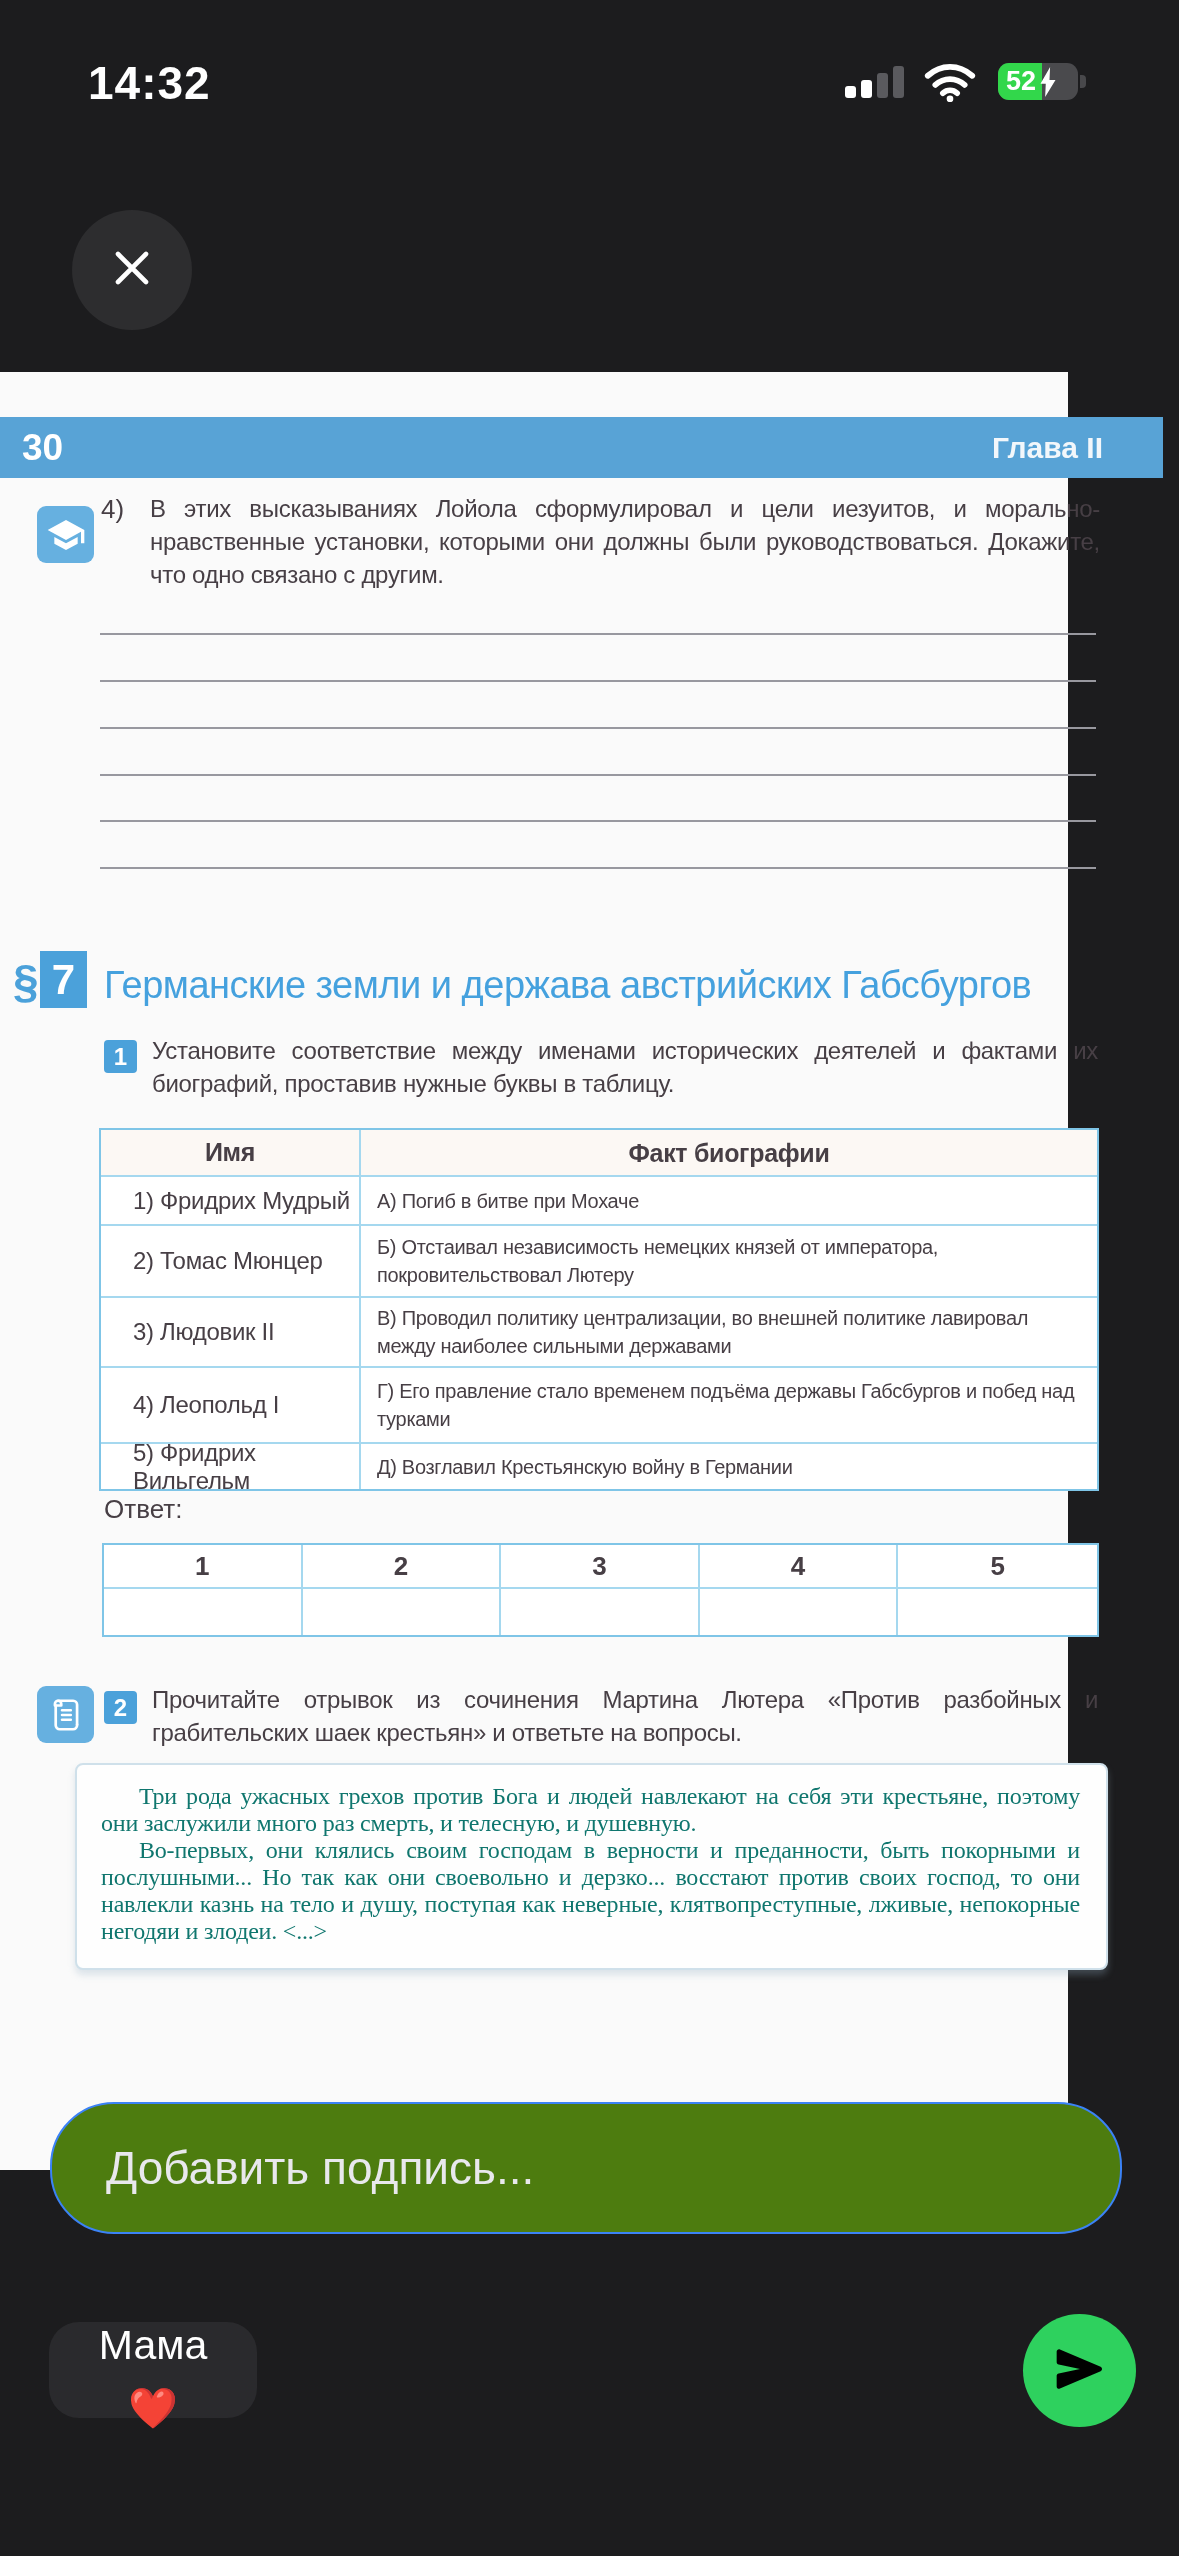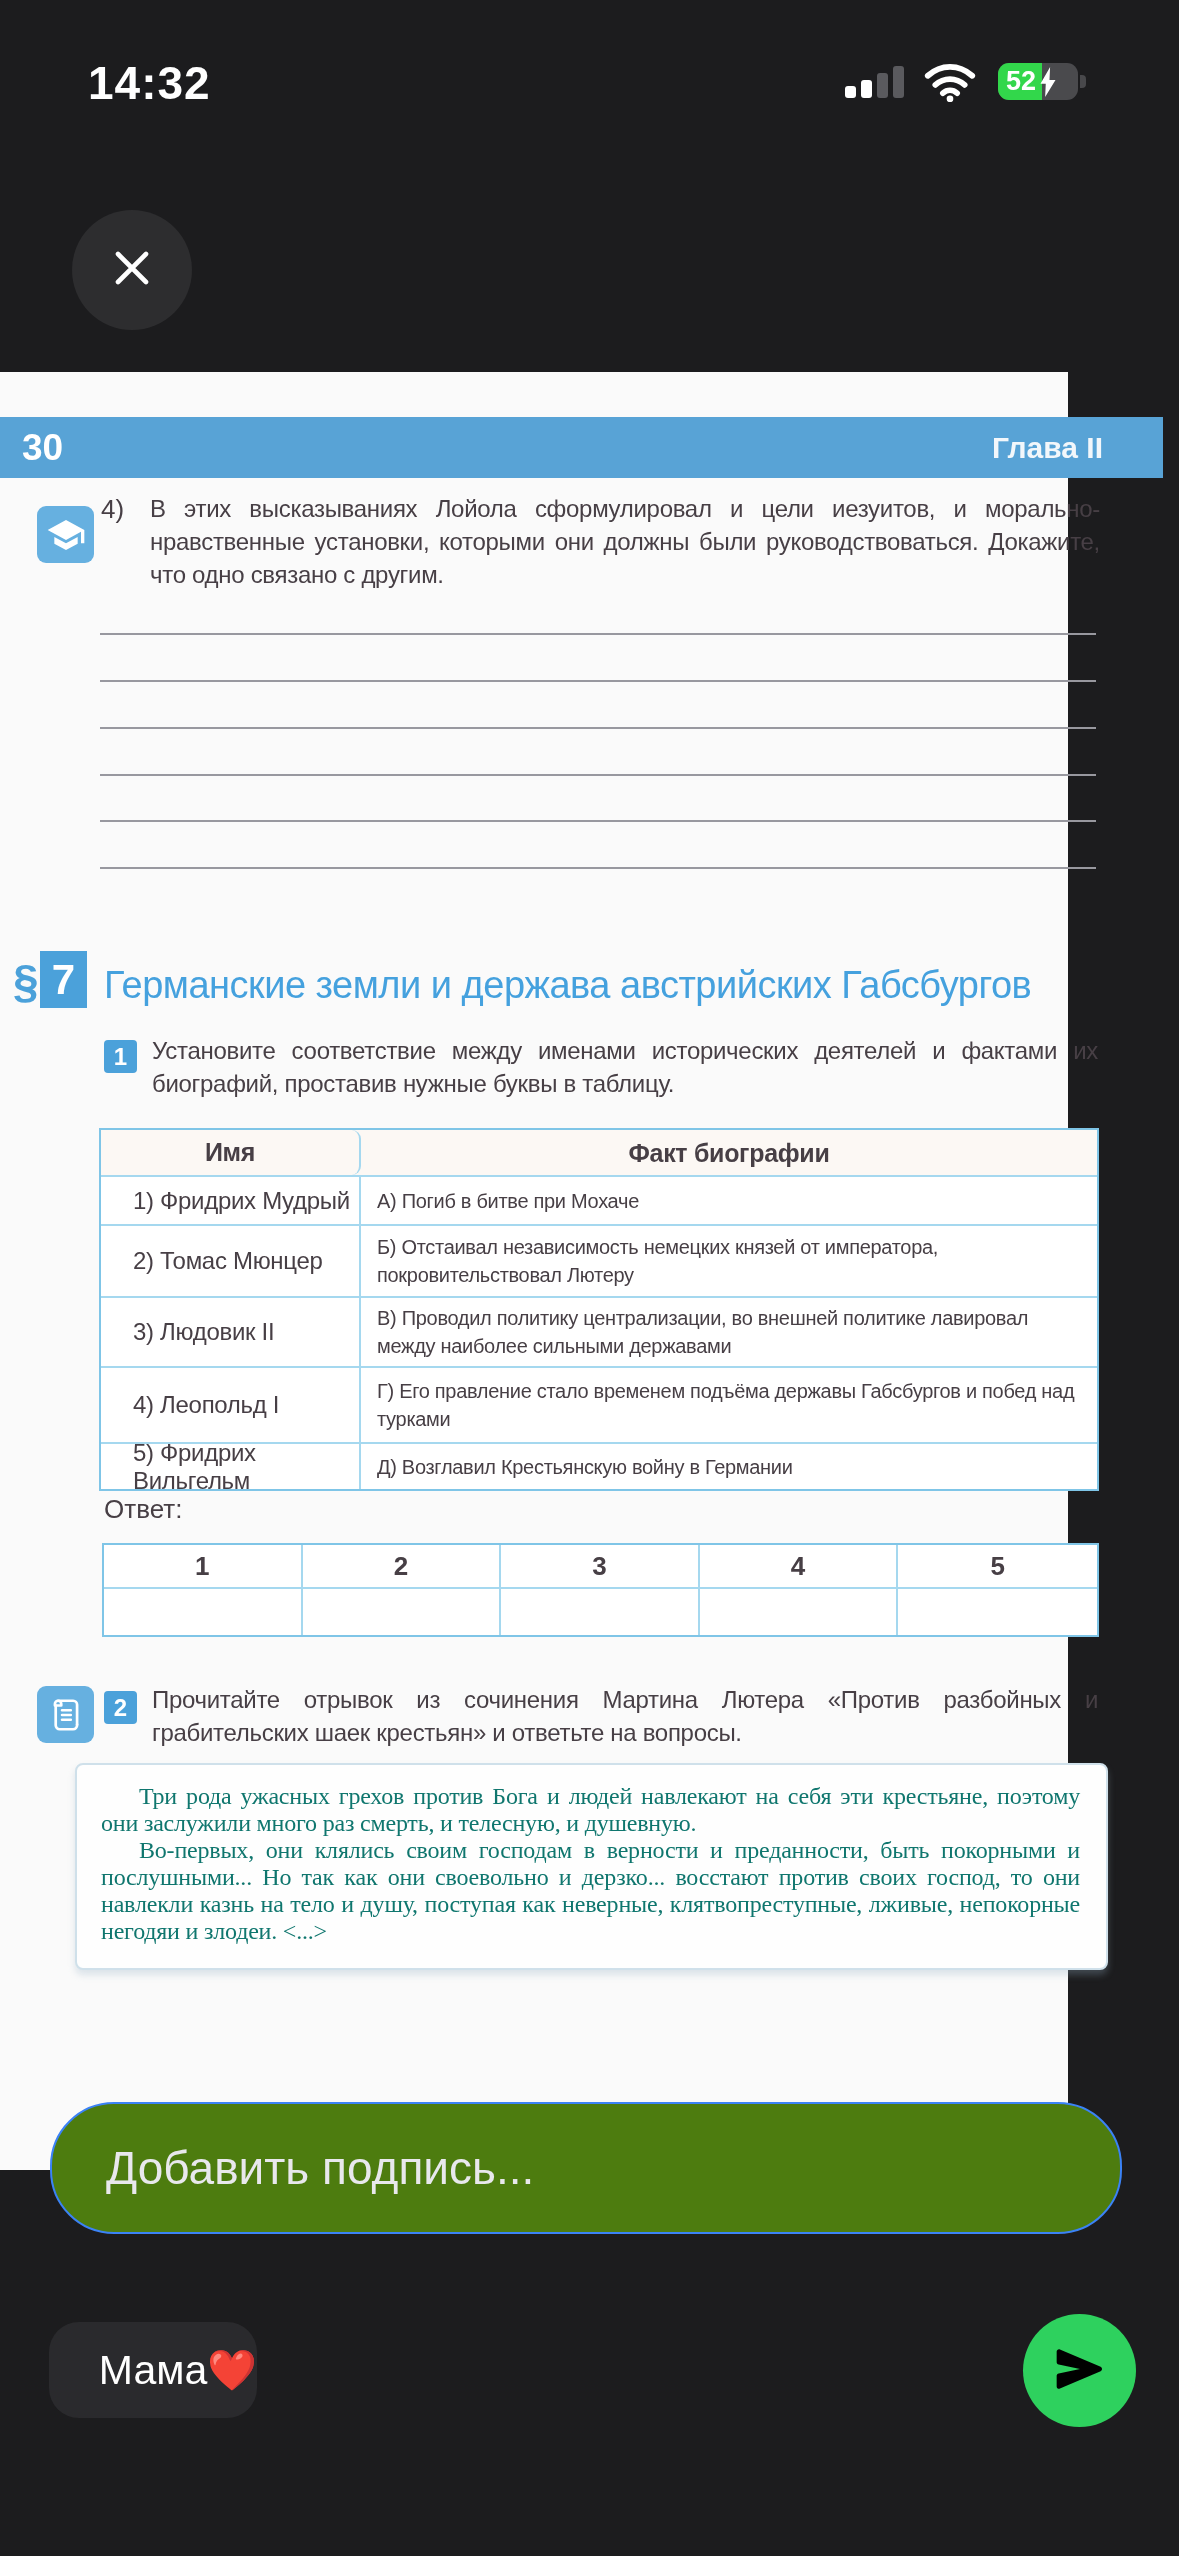--- a/index.html
+++ b/index.html
@@ -42,42 +42,42 @@
     display:flex;align-items:center;justify-content:center;font-size:42px;font-weight:700;color:#fff;}
   .sec-title{position:absolute;left:104px;top:592px;width:1060px;font-size:38px;font-weight:400;
     letter-spacing:-0.5px;color:#45a1de;}
   
   .mtable{position:absolute;left:99px;top:756px;width:1000px;border:2px solid #7fc5e7;box-sizing:border-box;background:#fff;}
   .mrow{display:flex;border-top:2px solid #a5d8ef;}
   .mrow.hd{border-top:none;background:#fcf8f4;}
   .mc1{width:260px;border-right:2px solid #a5d8ef;box-sizing:border-box;display:flex;align-items:center;
     padding-left:32px;font-size:24px;letter-spacing:-0.3px;}
   .mc2{flex:1;display:flex;align-items:center;padding:0 20px 0 16px;font-size:20px;line-height:28px;letter-spacing:-0.3px;}
-  .mrow.hd .mc1,.mrow.hd .mc2{justify-content:center;padding:0;font-weight:700;font-size:25px;border-radius:9px;}
+  .mrow.hd .mc1,.mrow.hd .mc2{justify-content:center;padding:0;font-weight:700;font-size:25px;}
   
   .ans-label{position:absolute;left:104px;top:1122px;font-size:26px;color:#473f45;}
   .atable{position:absolute;left:102px;top:1171px;width:997px;border:2px solid #7fc5e7;box-sizing:border-box;background:#fff;}
   .arow{display:flex;}
   .arow.hd{border-bottom:2px solid #a5d8ef;}
   .acell{width:199px;box-sizing:border-box;border-right:2px solid #a5d8ef;display:flex;align-items:center;justify-content:center;}
   .acell:last-child{border-right:none;}
   .arow.hd .acell{height:42px;font-size:26px;font-weight:700;}
   .arow.vals .acell{height:46px;font-size:26px;}
   
   .quote-box{position:absolute;left:75px;top:1391px;width:1033px;height:207px;box-sizing:border-box;
     background:#fefefe;border:2px solid #cfe0ea;border-radius:8px;overflow:hidden;
     box-shadow:0 5px 7px rgba(150,175,195,.30);padding:18px 26px 10px 24px;}
   .quote-box p{margin:0;font-family:"Liberation Serif",serif;font-size:24px;line-height:27px;
     text-align:justify;text-indent:38px;color:#0f766e;letter-spacing:-0.2px;}
   
   .caption-bar{position:absolute;left:50px;top:2102px;width:1072px;height:132px;box-sizing:border-box;
     border-radius:64px;background:#4d7c0f;border:2px solid #3b82f6;display:flex;align-items:center;z-index:5;}
   .caption-bar .ph{margin-left:54px;font-size:46px;color:#e8e8ec;}
   .chip{position:absolute;left:49px;top:2322px;width:208px;height:96px;border-radius:30px;background:#2a2a2d;
-    display:flex;align-items:center;justify-content:flex-end;gap:0;}
+    display:flex;align-items:center;justify-content:space-between;gap:16px;flex-direction:column;}
   .chip .nm{font-size:41px;color:#fff;}
   .chip .hrt{font-size:40px;color:#ff3b30;}
   .send-btn{position:absolute;left:1023px;top:2314px;width:113px;height:113px;border-radius:50%;
     background:#2ed15e;display:flex;align-items:center;justify-content:center;cursor:pointer;}
 </style>
 </head>
 <body>
 
 <div class="screen">
 

